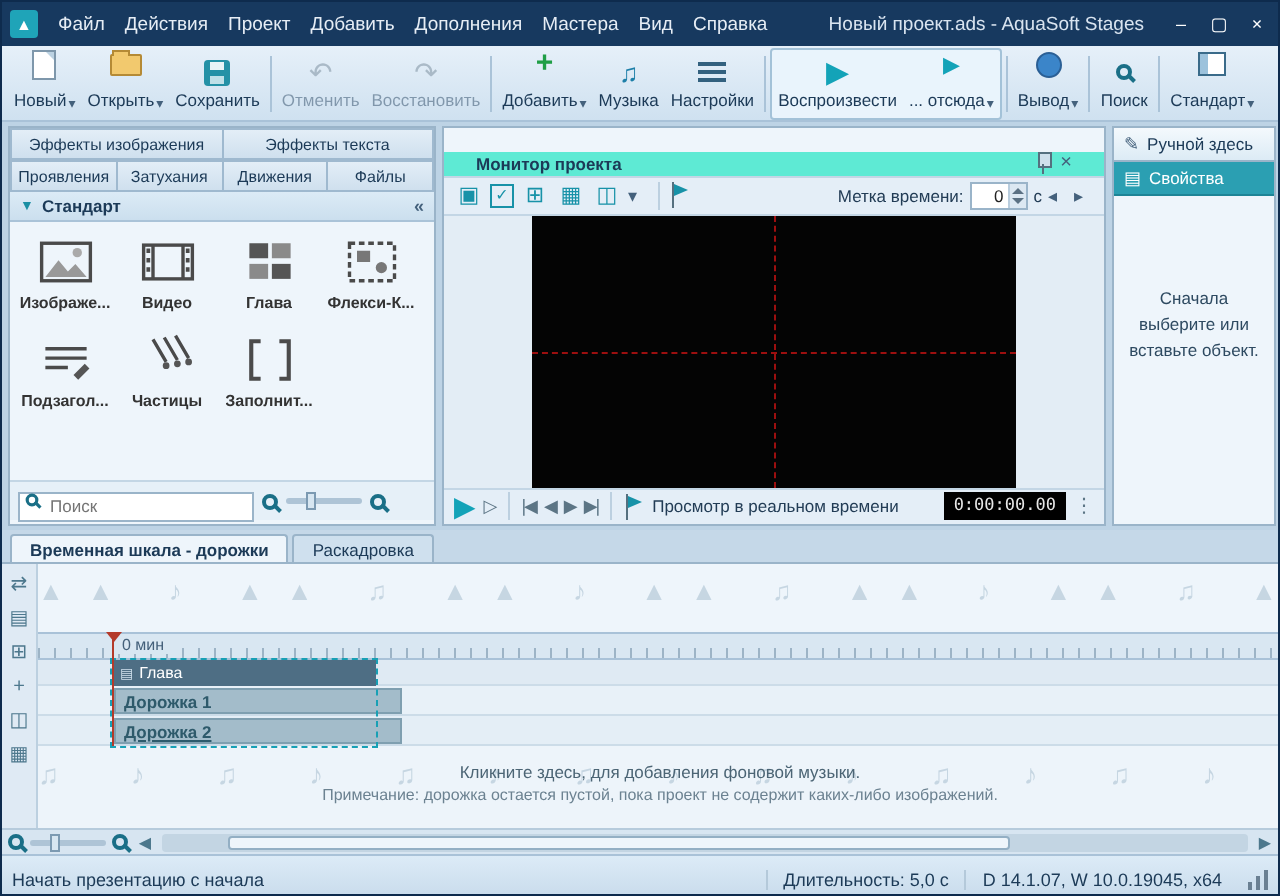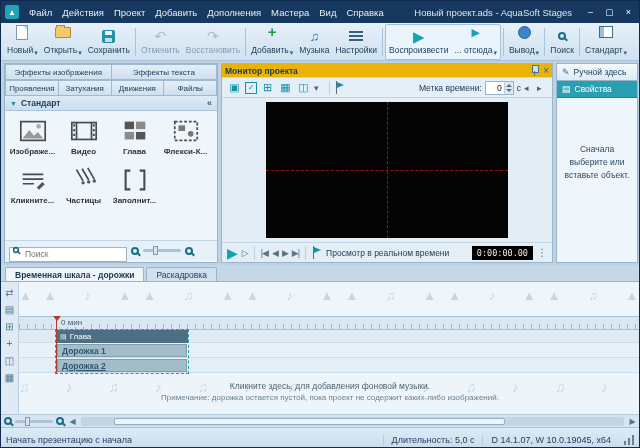--- a/index.html
+++ b/index.html
@@ -68,22 +68,22 @@
   .lp-search{position:absolute;bottom:2px;left:0;width:100%;height:20px;display:flex;align-items:center;gap:4px;padding:0 4px;
              border-top:1px solid #c3d6e5;background:#e6f0f8;}
   .search-box{position:relative;flex:0 0 118px;height:15px;}
   .search-box input{width:100%;height:15px;border:1px solid #9ab4c9;font-size:8.5px;padding:0 3px 0 15px;
                     font-family:"Liberation Sans",sans-serif;color:#30506a;background:#fff;}
   .search-mag{position:absolute;left:3px;top:3px;transform:scale(.8);}
   .slider{width:38px;height:3px;background:#aec4d6;position:relative;border-radius:2px;}
   .slider-thumb{position:absolute;left:10px;top:-3px;width:5px;height:9px;background:#d7e6f1;border:1px solid #7c9ab2;}
   
   .monitor-panel{left:220px;width:332px;display:flex;flex-direction:column;}
-  .mp-hdr{height:14px;background:#eab308;border-bottom:1px solid #c3d6e5;display:flex;align-items:center;
-          padding:0 3px;font-size:8.5px;color:#1c3a57;gap:4px;}
+  .mp-hdr{height:14px;background:#5eead4;border-bottom:1px solid #c3d6e5;display:flex;align-items:center;
+          padding:0 16px;font-size:8.5px;color:#1c3a57;gap:4px;margin-top:12px;}
   .mp-hdr .ttl{font-weight:bold;}
   .pinc{margin-left:auto;position:relative;width:9px;height:11px;}
   .pinc::before{content:"";position:absolute;left:2px;top:0;width:5px;height:6px;border:1px solid #55707f;background:#cfe0ec;}
   .pinc::after{content:"";position:absolute;left:4px;top:6px;width:1px;height:5px;background:#55707f;}
   .mp-close{color:#44617c;font-size:10px;line-height:10px;}
   .mp-toolbar{height:20px;background:#e4eef7;border-bottom:1px solid #c3d6e5;display:flex;align-items:center;
               gap:3px;padding:0 5px;}
   .mi{min-width:15px;height:15px;display:flex;align-items:center;justify-content:center;color:#1792a8;font-size:11px;}
   .mi-box{width:12px;height:12px;border:1px solid #1792a8;color:#1792a8;font-size:8px;display:flex;align-items:center;justify-content:center;}
   .msep{width:1px;height:14px;background:#bcd0e0;margin:0 2px;}
@@ -136,21 +136,21 @@
             background-position:0 bottom;background-size:100% 5px;background-repeat:no-repeat;}
   .ruler-lbl{position:absolute;left:40px;top:1px;font-size:8px;color:#44607a;background:#d9e7f2;padding:0 2px;}
   .lane{position:absolute;left:0;right:0;}
   .lane-chapter{top:48px;height:13px;background:#dfeaf3;border-bottom:1px solid #ccdce8;}
   .lane-t1{top:61px;height:15px;background:#e8f1f8;border-bottom:1px solid #ccdce8;}
   .lane-t2{top:76px;height:15px;background:#e4eef6;border-bottom:1px solid #ccdce8;}
   .lane-music{top:91px;height:42px;background:#edf4fa;}
   .chapter-bar{position:absolute;top:48px;left:37px;width:132px;height:13px;background:#4e6e84;color:#fff;
                font-size:8px;display:flex;align-items:center;gap:3px;padding:0 4px;}
   .chapter-bar .ci{font-size:7px;color:#cfe0ec;}
-  .track-block{position:absolute;left:38px;width:130px;background:#a3bcca;border:1px solid #7f9fb0;
+  .track-block{position:absolute;left:38px;width:144px;background:#a3bcca;border:1px solid #7f9fb0;
                color:#2e5a6b;font-size:8.5px;font-weight:bold;display:flex;align-items:center;padding:0 4px;}
   .tb1{top:62px;height:13px;}
   .tb2{top:77px;height:13px;text-decoration:underline;}
   .sel-rect{position:absolute;left:36px;top:47px;width:134px;height:45px;border:1px dashed #18a0b5;pointer-events:none;}
   .playhead{position:absolute;left:37px;top:34px;width:1px;height:57px;background:#b43a2a;}
   .playhead-flag{position:absolute;left:34px;top:34px;width:0;height:0;
                  border-left:4px solid transparent;border-right:4px solid transparent;border-top:5px solid #b43a2a;}
   .music-hint{position:absolute;top:99px;left:0;right:0;text-align:center;}
   .mh1{font-size:8.5px;color:#4c6575;}
   .mh2{font-size:8px;color:#6c8291;margin-top:2px;}
@@ -363,21 +363,21 @@
           </span>
           <span class="obj-lbl">Флекси-К...</span>
         </div>
         <div class="obj-item">
           <span class="obj-ic">
             <svg class="oicn" width="30" height="30" viewBox="0 0 32 32">
                 <path d="M5 10 h22 M5 15 h22 M5 20 h12"></path>
                 <path d="M20 24 l6-6 2.5 2.5-6 6z" fill="#555" stroke="none"></path>
               </svg>
           </span>
-          <span class="obj-lbl">Кликните...</span>
+          <span class="obj-lbl">Подзагол...</span>
         </div>
         <div class="obj-item">
           <span class="obj-ic">
             <svg class="oicn" width="30" height="30" viewBox="0 0 32 32">
                 <path d="M8 5 L15 17 M14 4 L21 16 M20 3 L27 15"></path>
                 <circle cx="15" cy="19" r="1.8" fill="#555" stroke="none"></circle>
                 <circle cx="21" cy="18" r="1.8" fill="#555" stroke="none"></circle>
                 <circle cx="27" cy="17" r="1.8" fill="#555" stroke="none"></circle>
               </svg>
           </span>

